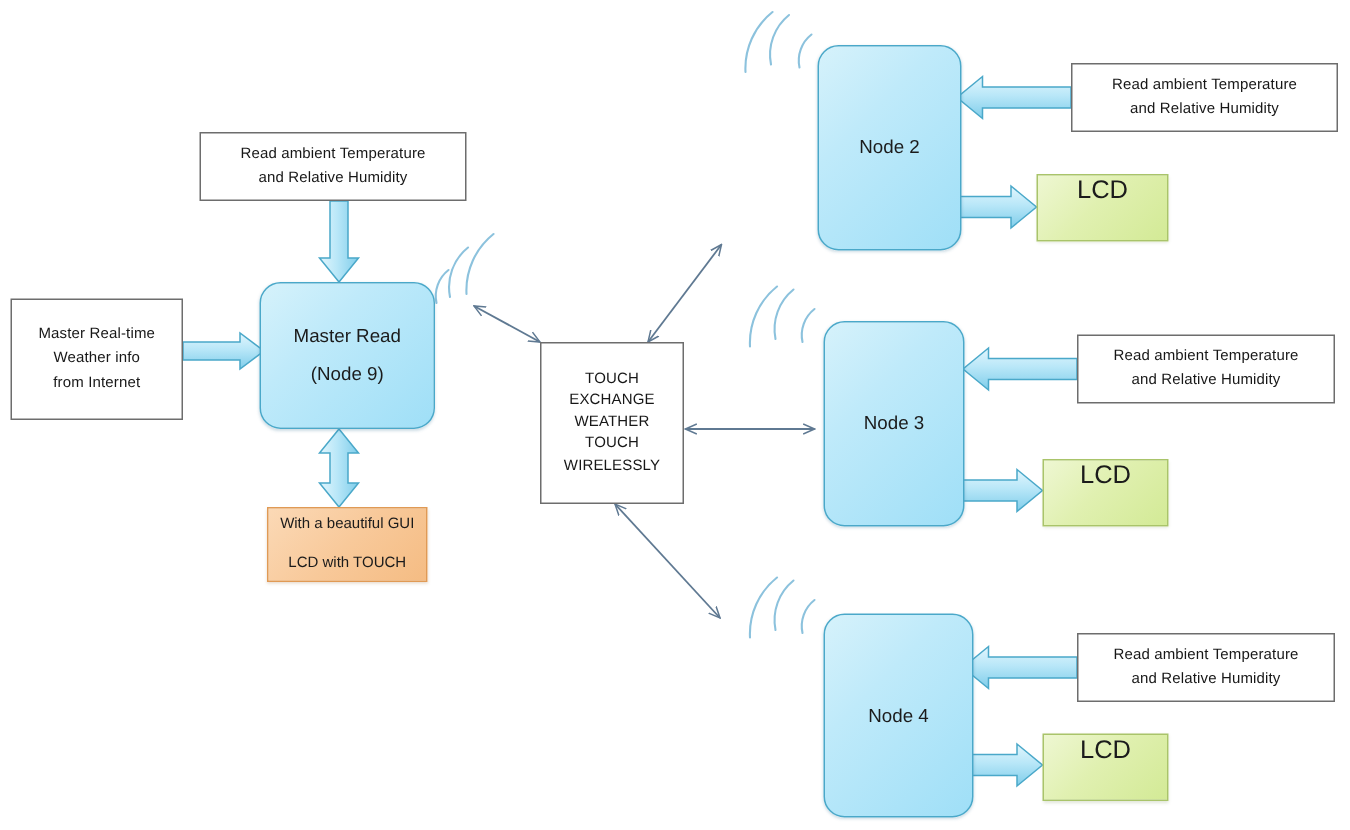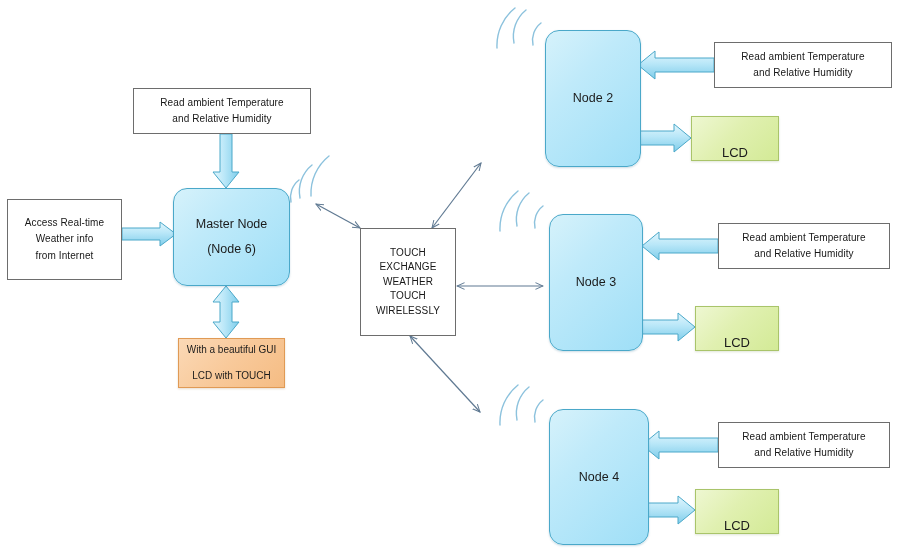--- a/index.html
+++ b/index.html
@@ -55,24 +55,24 @@
   }
   .node .line { display: block; white-space: nowrap; }
 
   
   .lcdbox {
     position: absolute;
     box-sizing: border-box;
     border: 1px solid #a9c46a;
     background: linear-gradient(135deg, #eef7d2 0%, #e0f0b0 45%, #d3ea96 100%);
     display: flex;
-    align-items: flex-end;
+    align-items: flex-start;
     justify-content: center;
     color: #1b1b1b;
-    font-size: 13px;
+    font-size: 17px;
     box-shadow: 0 1px 2px rgba(120,140,80,0.22);
   }
 
   
   .touchbox {
     position: absolute;
     box-sizing: border-box;
     border: 1px solid #e09a55;
     background: linear-gradient(135deg, #fbd9b6 0%, #f8c99a 50%, #f5bc83 100%);
     display: flex;
@@ -190,28 +190,28 @@
       <path d="M 500 425 A 48 48 0 0 1 518 385"></path>
     </g>
   </svg>
 
   <div class="plainbox" style="left:133px; top:88px; width:178px; height:46px;">
     <span class="line">Read ambient Temperature</span>
     <span class="line">and Relative Humidity</span>
   </div>
 
   <div class="plainbox" style="left:7px; top:199px; width:115px; height:81px;">
-    <span class="line">Access Real-time</span>
+    <span class="line">Master Real-time</span>
     <span class="line">Weather info</span>
     <span class="line">from Internet</span>
   </div>
 
   <div class="node" style="left:173px; top:188px; width:117px; height:98px;">
-    <span class="line">Master Node</span>
-    <span class="line">(Node 6)</span>
+    <span class="line">Master Read</span>
+    <span class="line">(Node 9)</span>
   </div>
 
   <div class="touchbox" style="left:178px; top:338px; width:107px; height:50px;">
     <span class="line">With a beautiful GUI</span>
     <span class="line">LCD with TOUCH</span>
   </div>
 
   <div class="plainbox" style="left:360px; top:228px; width:96px; height:108px; line-height:1.45;">
     <span class="line">TOUCH</span>
     <span class="line">EXCHANGE</span>

